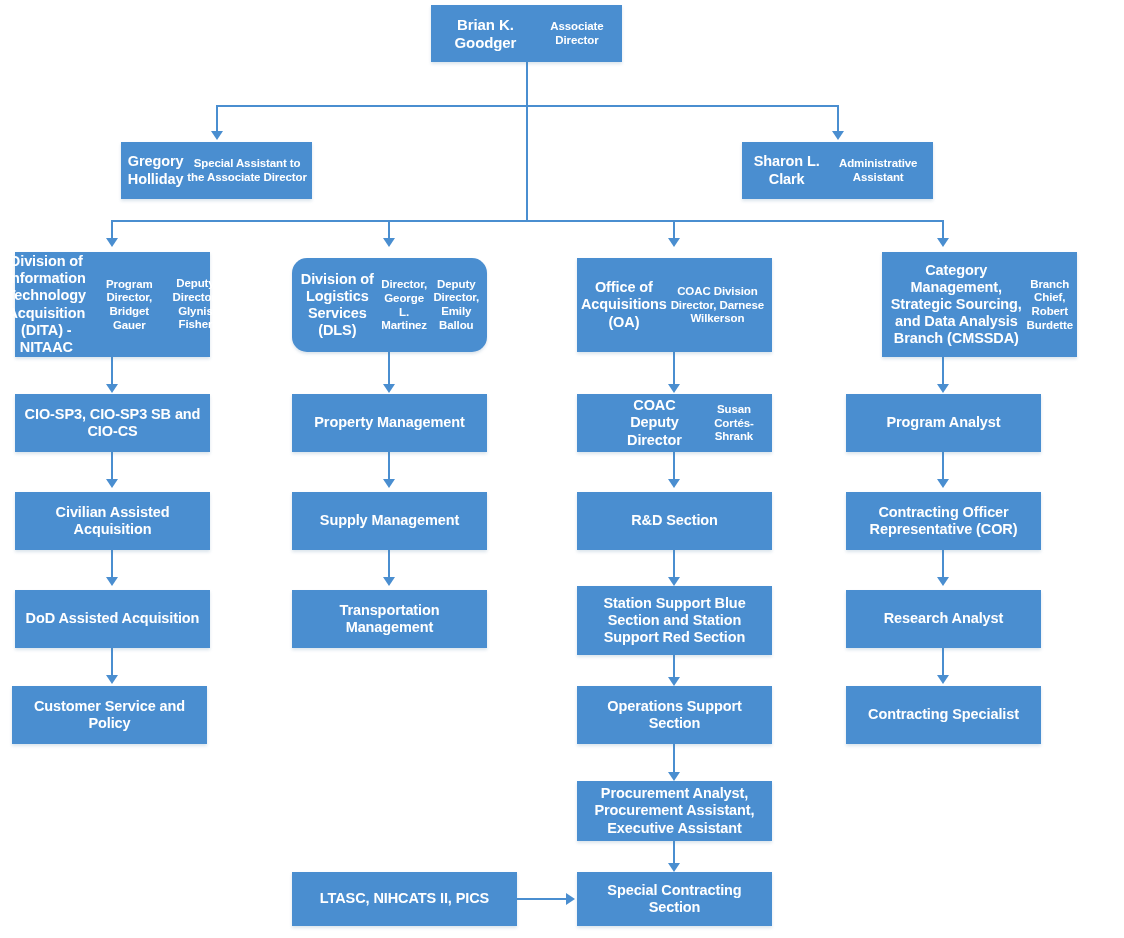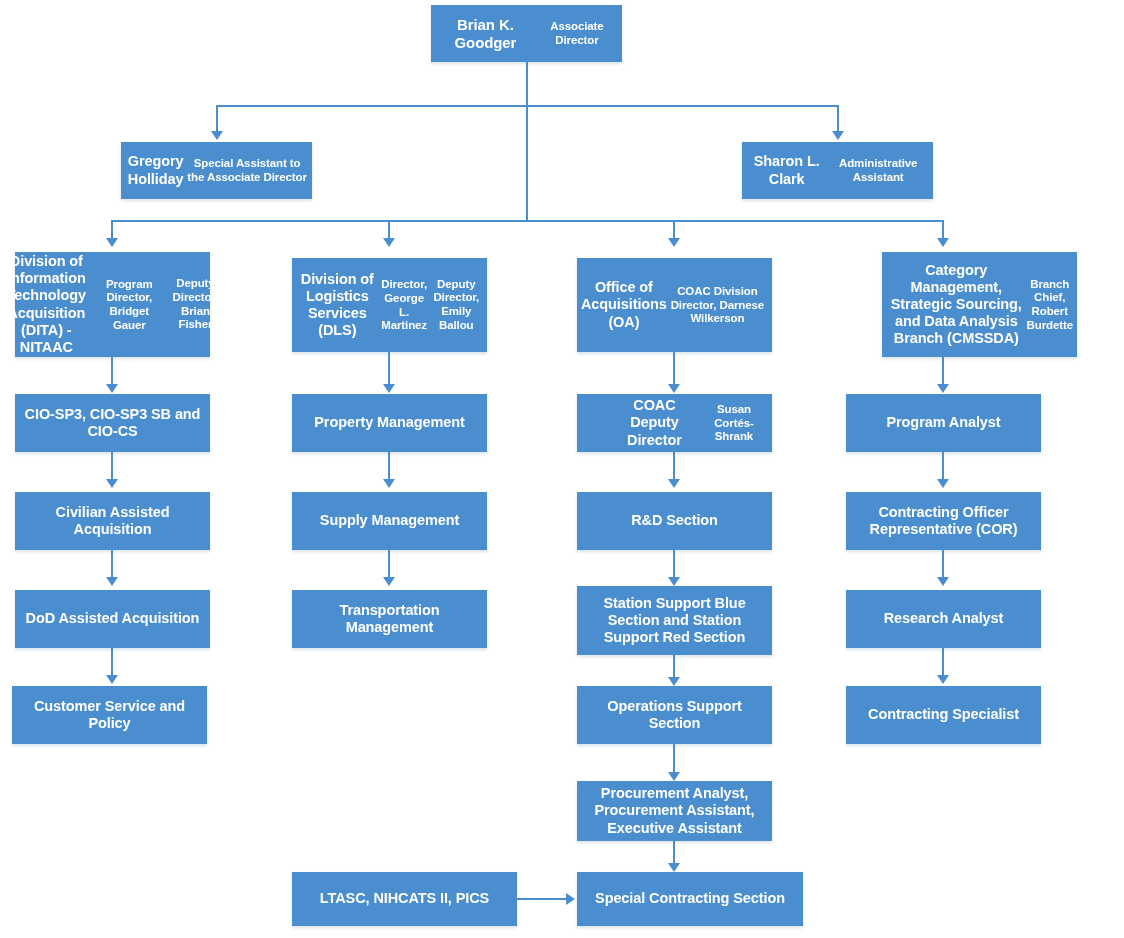--- a/index.html
+++ b/index.html
@@ -151,24 +151,24 @@
   </div>
 
   <div class="node" style="left:742px; top:142px; width:191px; height:57px;">
     <div class="title">Sharon L. Clark</div>
     <div class="sub">Administrative Assistant</div>
   </div>
 
   <div class="node div-head" style="left:15px; top:252px; width:195px; height:105px;gap:20px;">
     <div class="title">Division of Information Technology Acquisition (DITA) - NITAAC</div>
     <div class="sub">Program Director, Bridget Gauer</div>
-    <div class="sub" style="margin-top:0;">Deputy Director, Brian Fisher</div>
-  </div>
-
-  <div class="node div-head" style="left:292px; top:258px; width:195px; height:94px;">
+    <div class="sub" style="margin-top:0;">Deputy Director, Glynis Fisher</div>
+  </div>
+
+  <div class="node div-head" style="left:292px; top:258px; width:195px; height:94px;border-radius:15px;">
     <div class="title">Division of Logistics Services (DLS)</div>
     <div class="sub">Director, George L. Martinez</div>
     <div class="sub" style="margin-top:0;">Deputy Director, Emily Ballou</div>
   </div>
 
   <div class="node div-head" style="left:577px; top:258px; width:195px; height:94px;">
     <div class="title">Office of Acquisitions (OA)</div>
     <div class="sub">COAC Division Director, Darnese Wilkerson</div>
   </div>
 
@@ -209,21 +209,21 @@
   </div>
   <div class="node leaf" style="left:577px; top:586px; width:195px; height:69px;">
     <div class="title">Station Support Blue Section and Station Support Red Section</div>
   </div>
   <div class="node leaf" style="left:577px; top:686px; width:195px; height:58px;">
     <div class="title">Operations Support Section</div>
   </div>
   <div class="node leaf" style="left:577px; top:781px; width:195px; height:60px;">
     <div class="title">Procurement Analyst, Procurement Assistant, Executive Assistant</div>
   </div>
-  <div class="node leaf" style="left:577px; top:872px; width:226px; height:54px;">
+  <div class="node leaf" style="left:577px; top:872px; width:195px; height:54px;">
     <div class="title">Special Contracting Section</div>
   </div>
   <div class="node leaf" style="left:292px; top:872px; width:225px; height:54px;">
     <div class="title">LTASC, NIHCATS II, PICS</div>
   </div>
 
   <div class="node leaf" style="left:846px; top:394px; width:195px; height:58px;">
     <div class="title">Program Analyst</div>
   </div>
   <div class="node leaf" style="left:846px; top:492px; width:195px; height:58px;">

